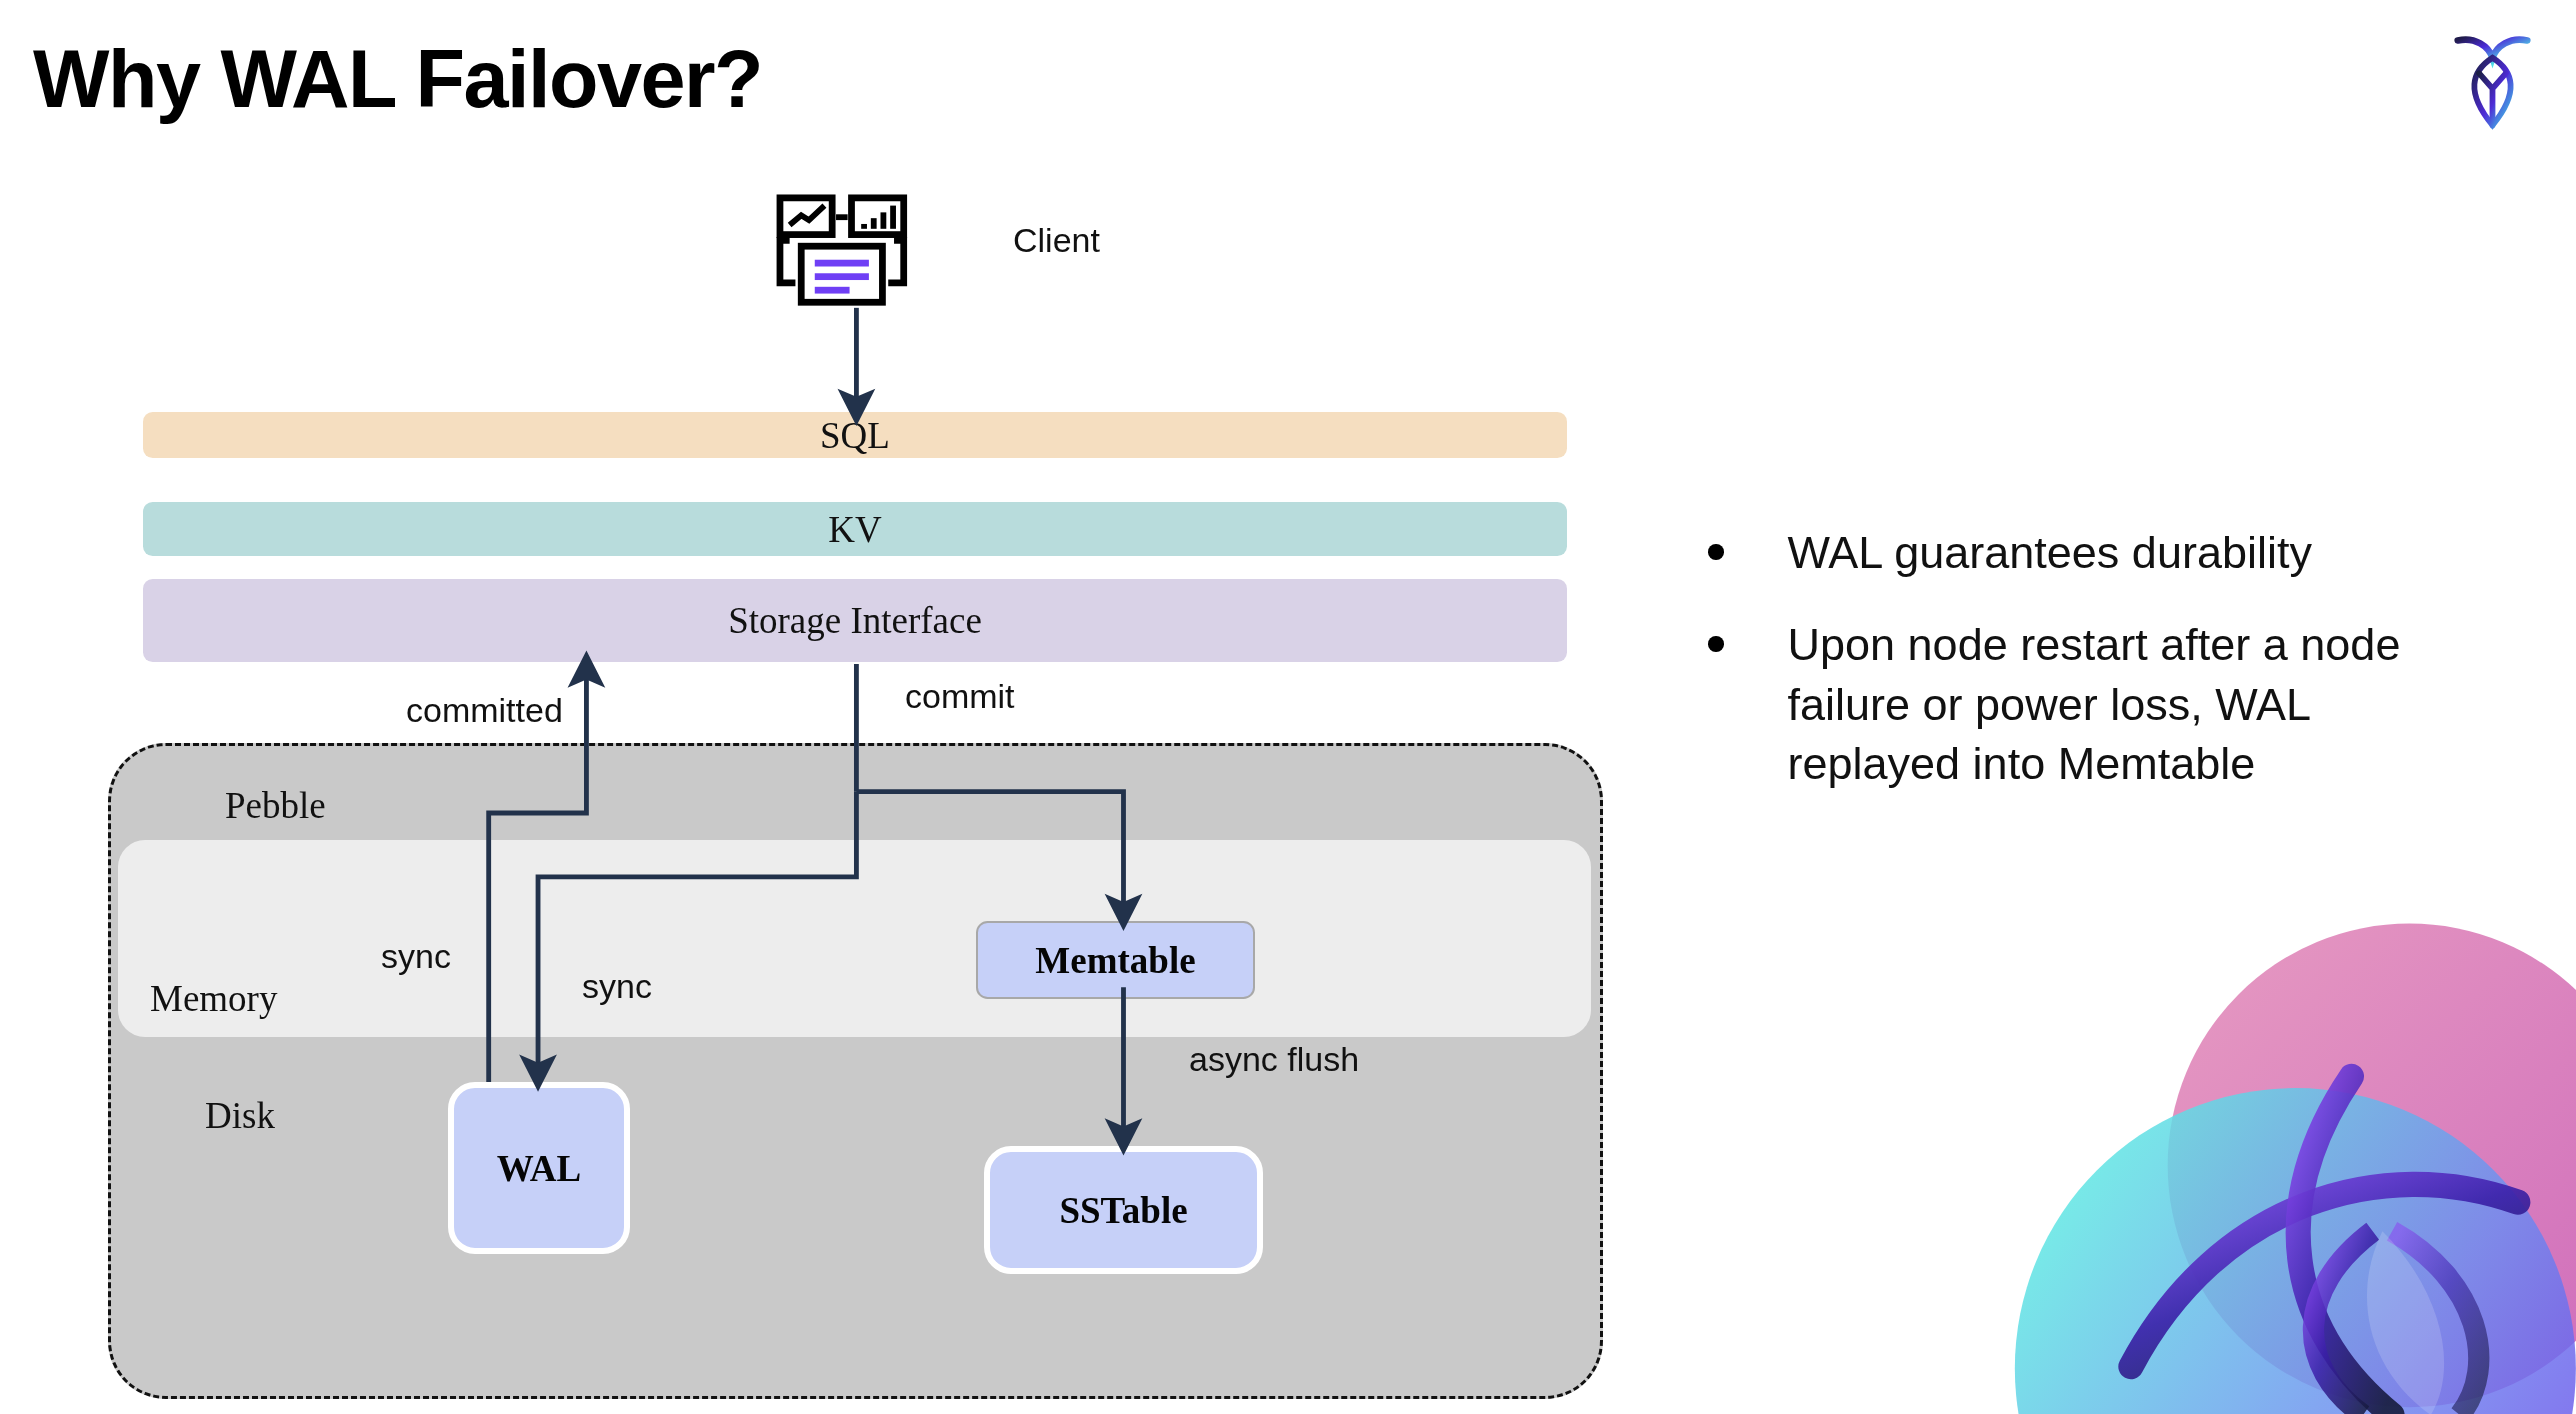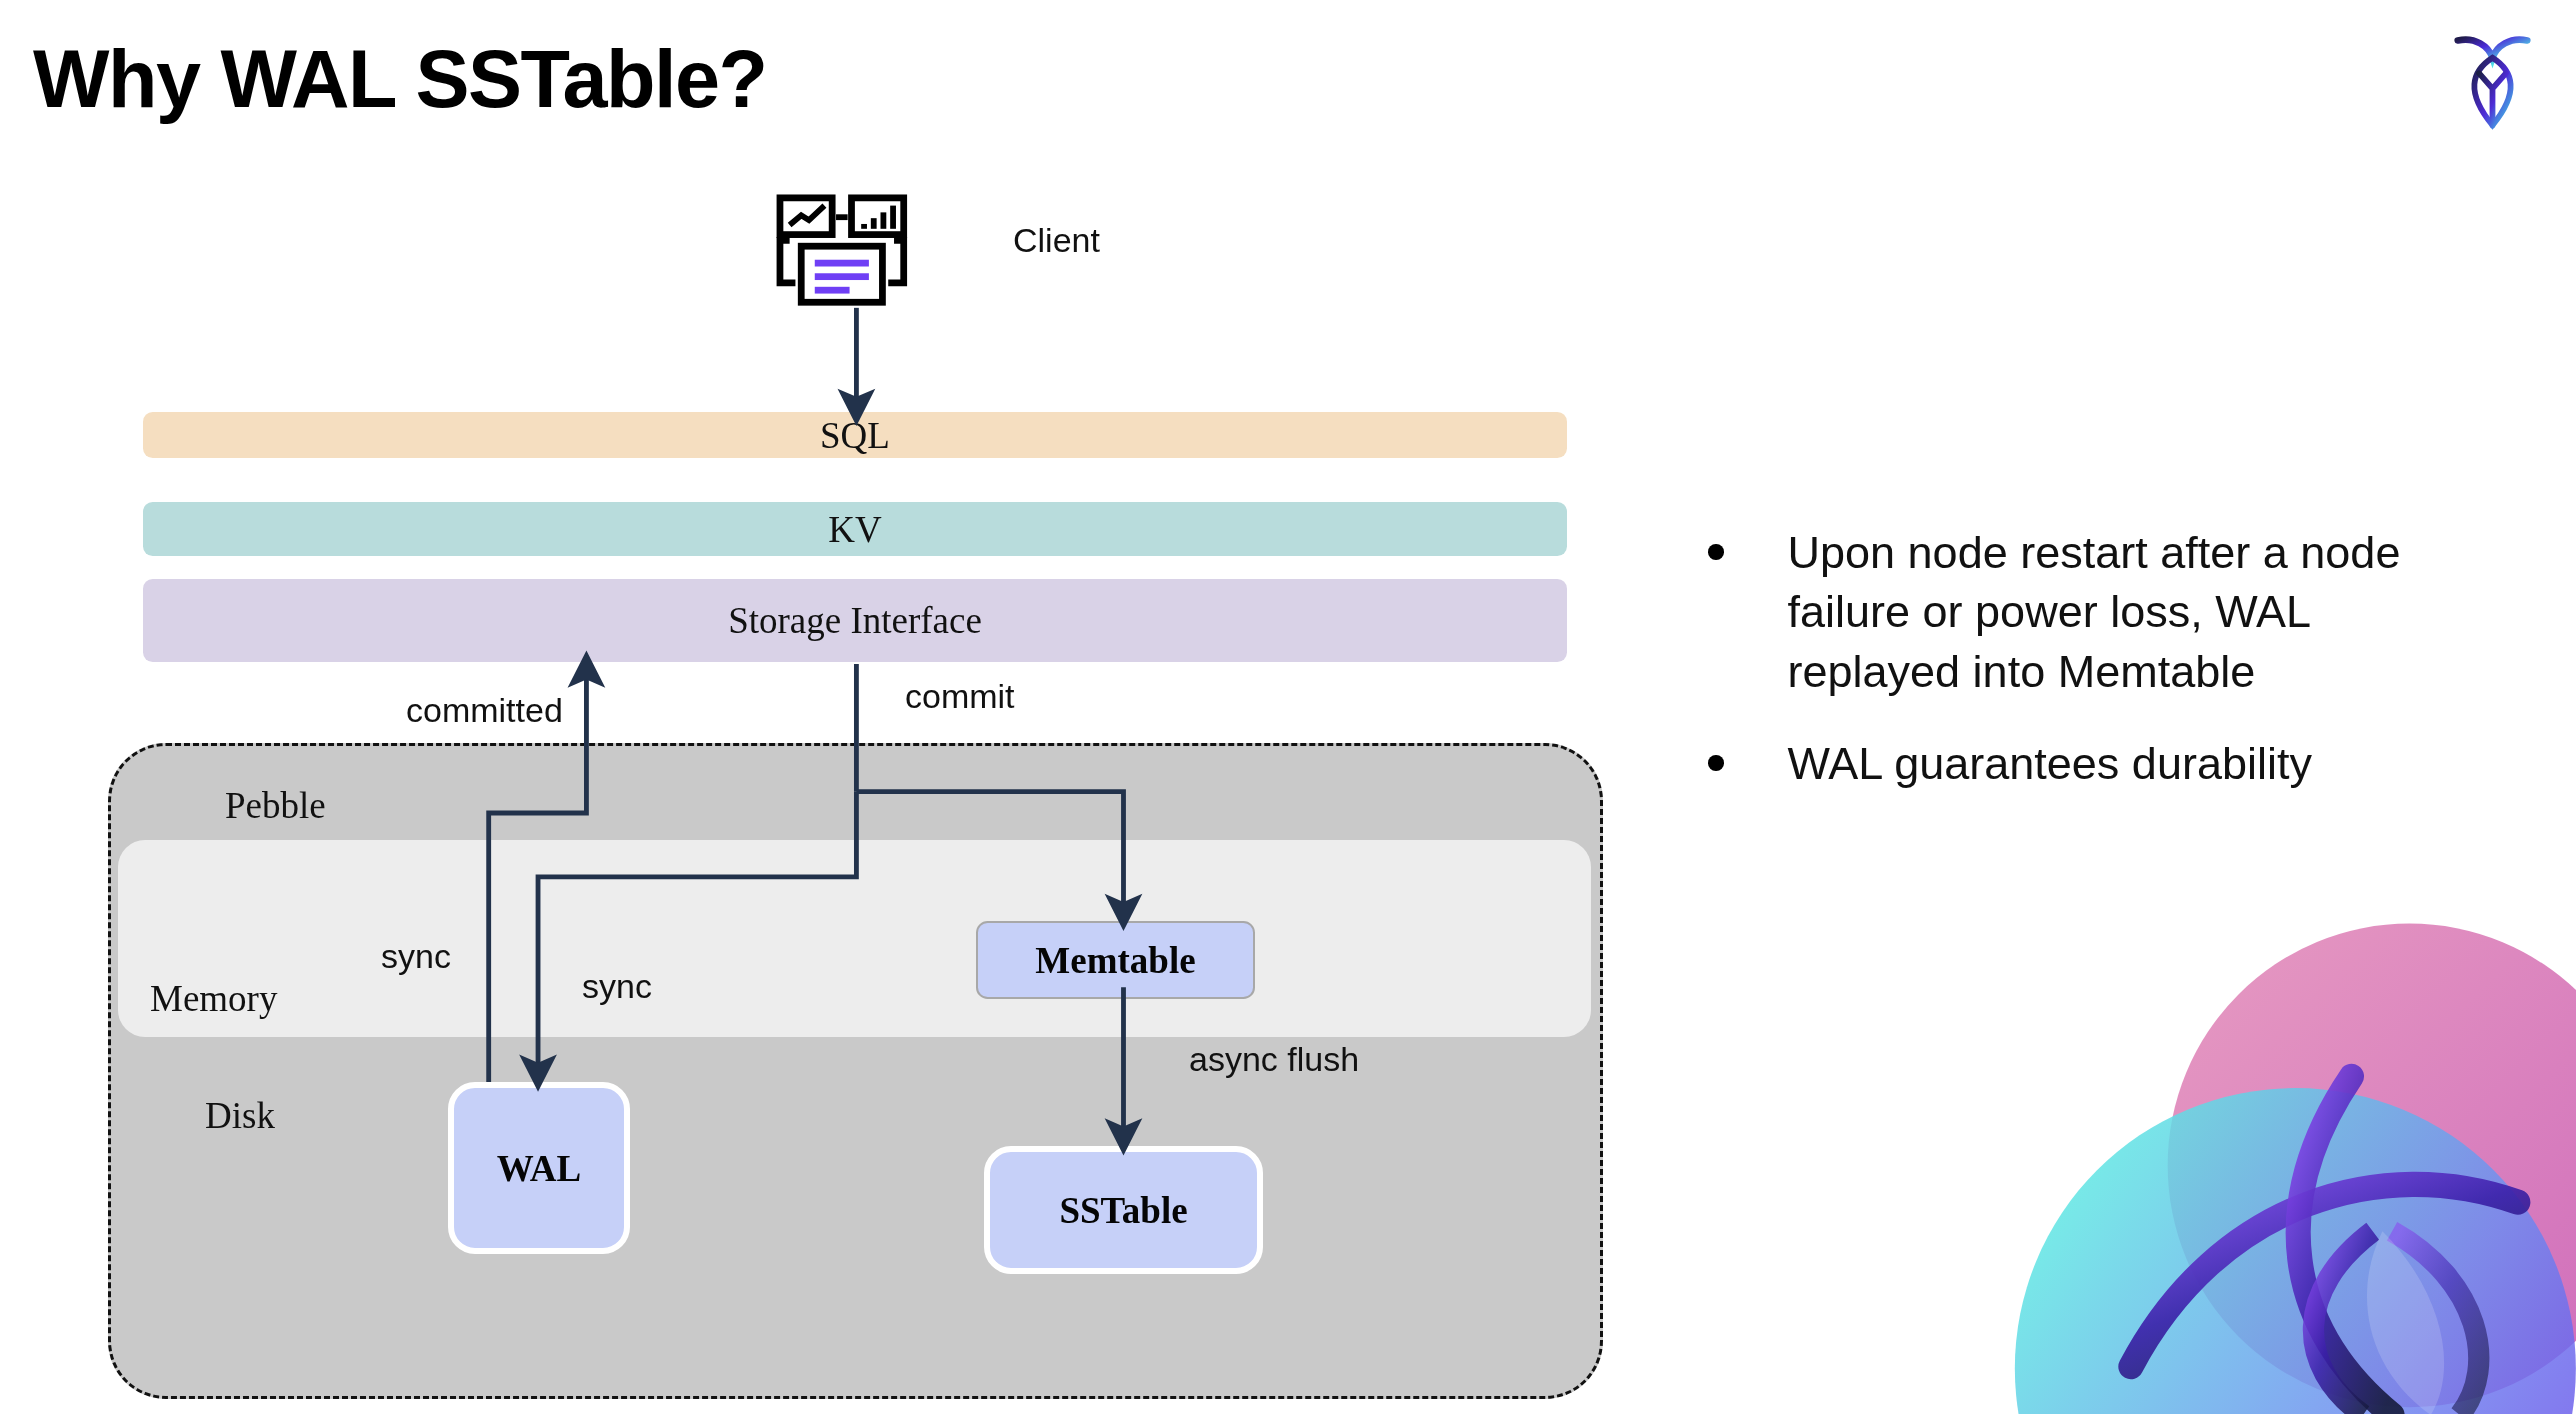--- a/index.html
+++ b/index.html
@@ -208,21 +208,21 @@
   .bullet-text {
     font-family: "Liberation Sans", sans-serif;
     font-size: 45px;
     line-height: 1.32;
     color: #111111;
   }
 </style>
 </head>
 <body>
 
-<div class="slide-title">Why WAL SSTable?</div>
+<div class="slide-title">Why WAL Failover?</div>
 
 <div class="brand-logo">
   <svg viewBox="0 0 96 112" width="93" height="108">
     <defs>
       <linearGradient id="lg1" x1="0" y1="0" x2="1" y2="0.6">
         <stop offset="0%" stop-color="#201B4A"></stop>
         <stop offset="45%" stop-color="#4B2BD8"></stop>
         <stop offset="100%" stop-color="#4FE3E8"></stop>
       </linearGradient>
       <linearGradient id="lg2" x1="0" y1="0" x2="1" y2="1">
@@ -338,20 +338,20 @@
 
 <div class="edge-label lbl-committed">committed</div>
 <div class="edge-label lbl-commit">commit</div>
 <div class="edge-label lbl-sync-1">sync</div>
 <div class="edge-label lbl-sync-2">sync</div>
 <div class="edge-label lbl-asyncflush">async flush</div>
 
 <div class="bullets">
   <div class="bullet-row">
     <span class="bullet-dot"></span>
-    <span class="bullet-text">Upon node restart after a node failure or power loss, WAL replayed into Memtable</span>
+    <span class="bullet-text">WAL guarantees durability</span>
   </div>
   <div class="bullet-row">
     <span class="bullet-dot"></span>
-    <span class="bullet-text">WAL guarantees durability</span>
+    <span class="bullet-text">Upon node restart after a node failure or power loss, WAL replayed into Memtable</span>
   </div>
 </div>
 
 
 </body></html>

